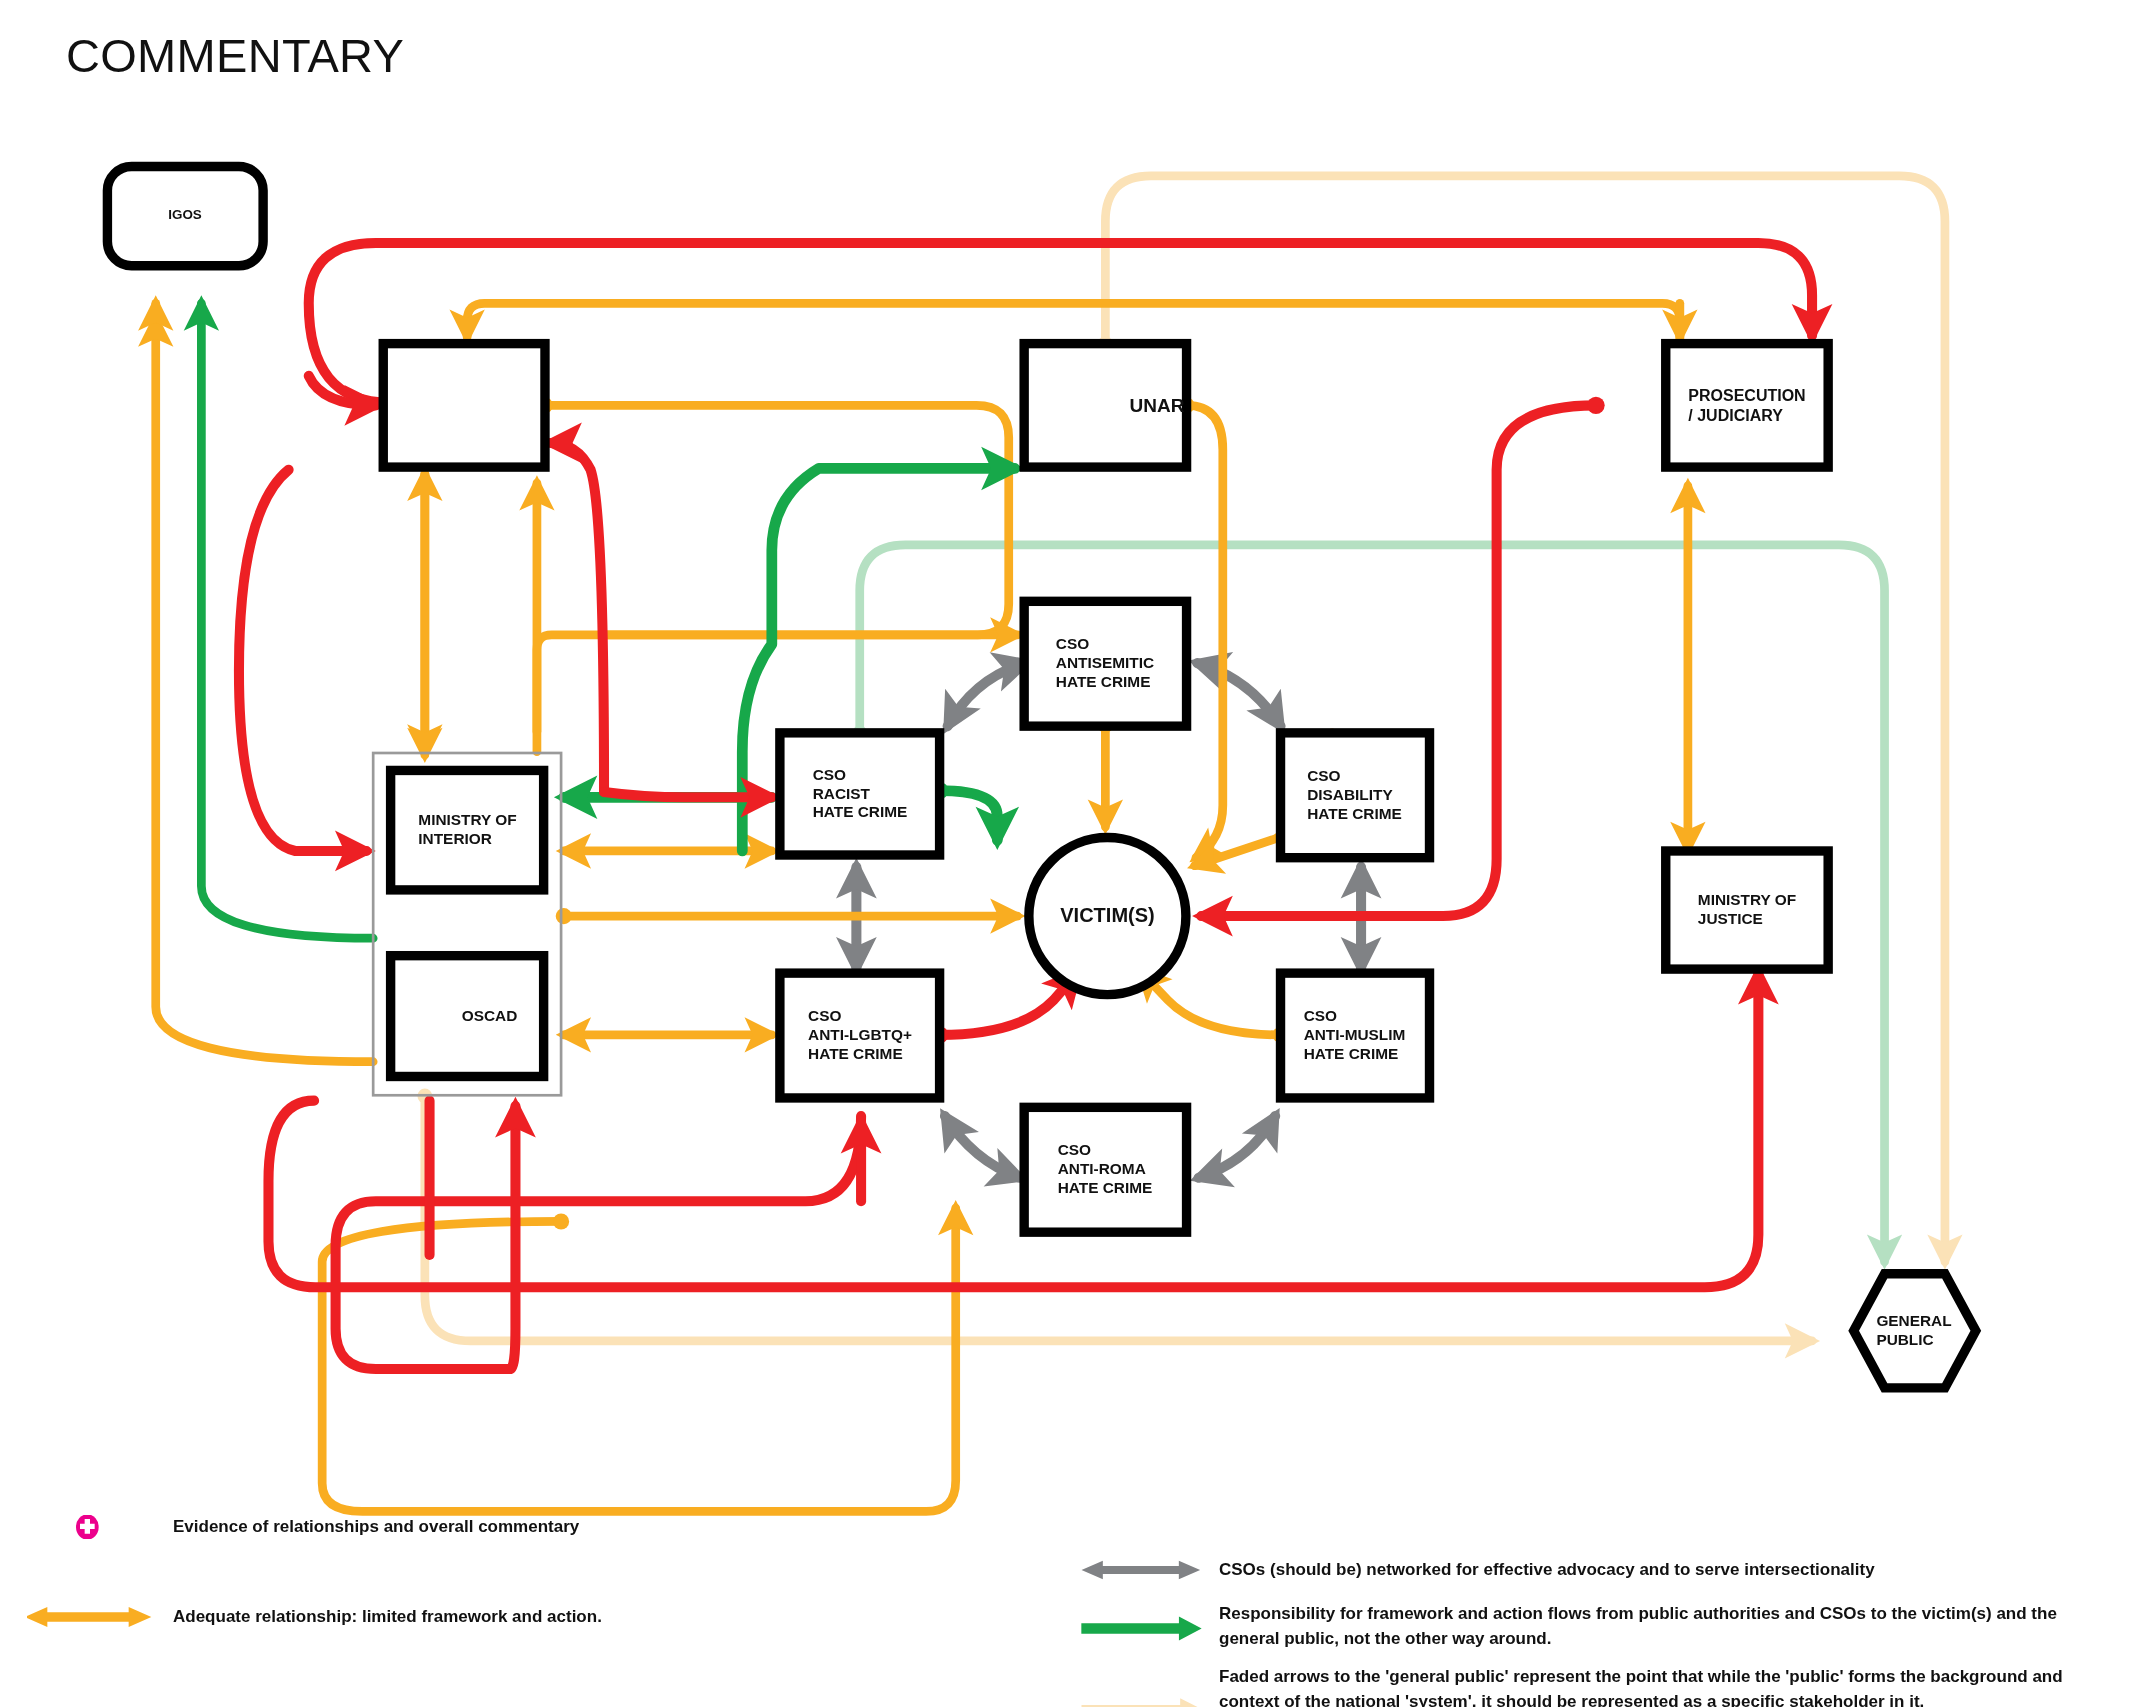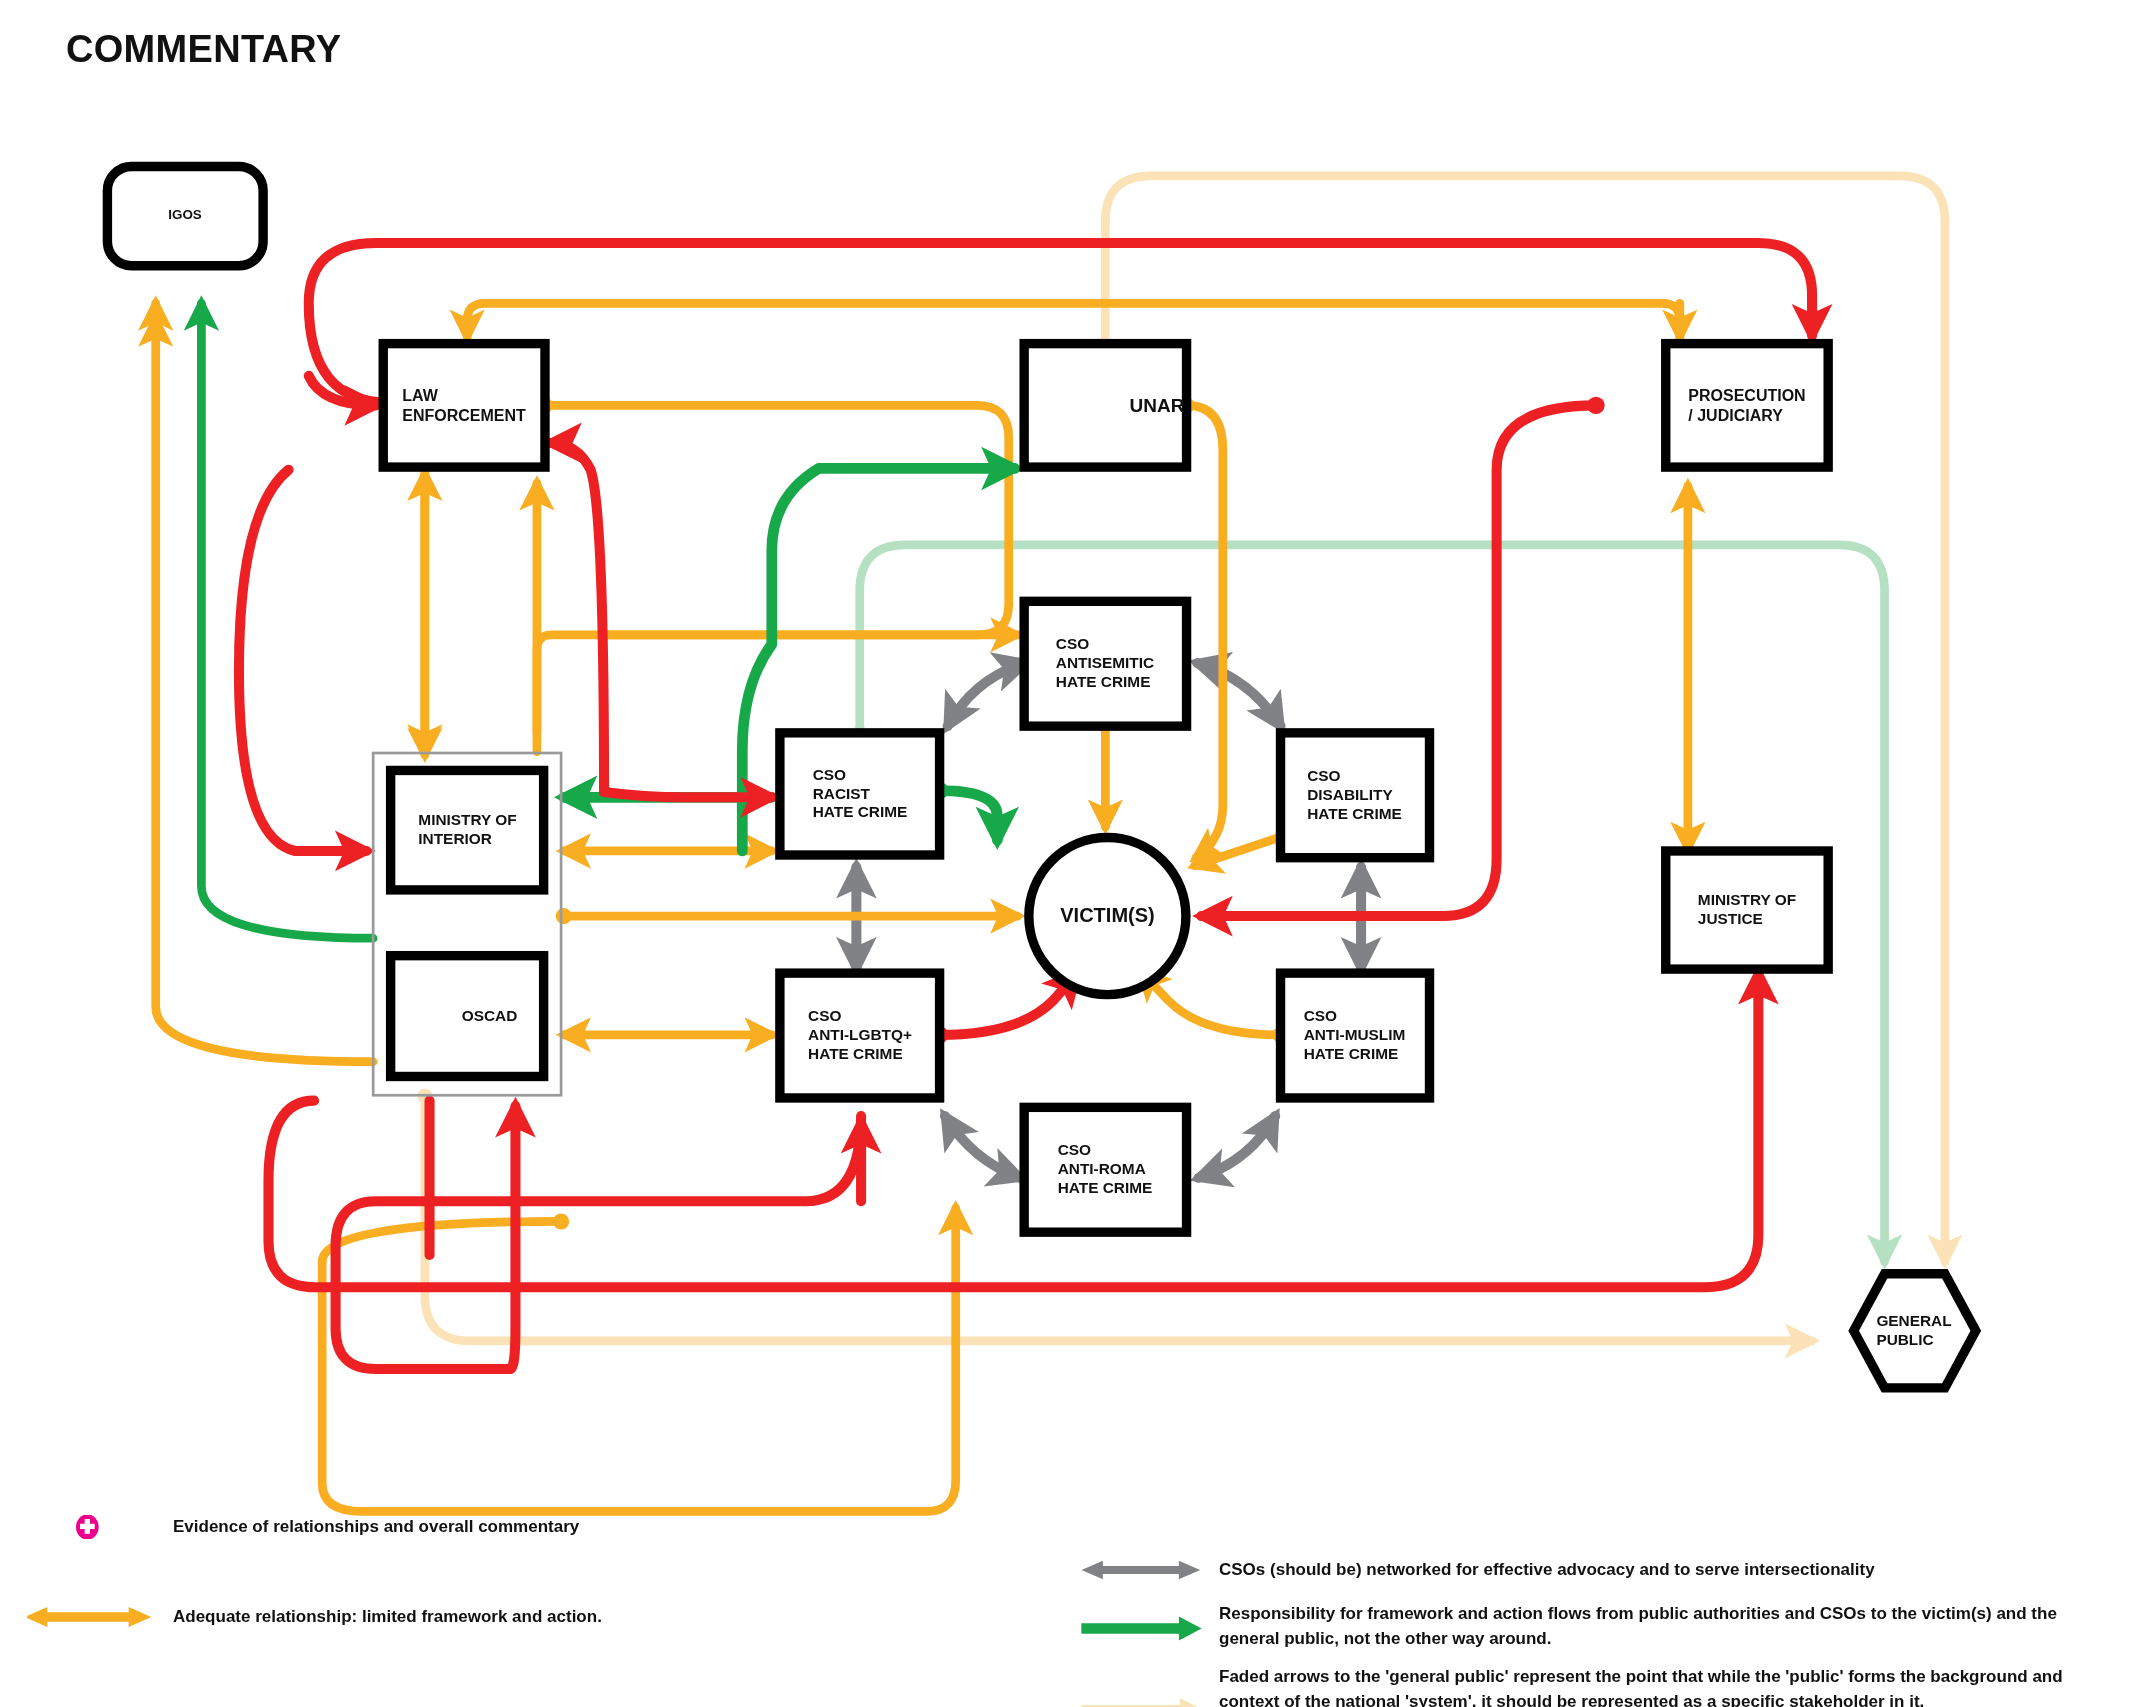--- a/index.html
+++ b/index.html
@@ -1,21 +1,21 @@
 <!DOCTYPE html>
 <html style="font-size:10.7px"><head>
 <meta charset="utf-8">
 <style>
   html,body{margin:0;padding:0;background:#ffffff;}
   body{width:2151px;height:1708px;font-family:"Liberation Sans",sans-serif;-webkit-font-smoothing:antialiased;}
   #root{position:relative;width:2151px;height:1708px;overflow:hidden;background:#fff;}
 
   #title{
     position:absolute;left:66px;top:28px;
-    font-size:38px;font-weight:bold;letter-spacing:0.3px;color:#111;
+    font-size:47px;font-weight:normal;letter-spacing:0.3px;color:#111;
   }
 
   svg.layer{position:absolute;left:0;top:0;width:2151px;height:1708px;}
 
   
   .node-label{
     position:absolute;display:flex;align-items:center;justify-content:center;
     text-align:left;font-weight:bold;color:#111;line-height:1.22;
     pointer-events:none;white-space:pre-line;
   }
@@ -170,22 +170,20 @@
       <rect x="1526" y="1650" width="242" height="186" stroke-width="14"></rect>
 
       <circle cx="1650" cy="1365" r="117" stroke-width="14"></circle>
 
       <polygon points="2808,1898 2898,1898 2944,1983 2898,2068 2808,2068 2762,1983" stroke-width="14"></polygon>
     </g>
   </svg>
 
   <div class="node-label" style="left:107px;top:166px;width:156px;height:99px;font-size:13.4px;">IGOS</div>
 
-  <div class="node-label" style="left:383px;top:344px;width:162px;height:123px;font-size:16px;">LAW
-ENFORCEMENT</div>
 
   <div class="node-label" style="left:1076px;top:344px;width:162px;height:123px;font-size:19px;">UNAR</div>
 
   <div class="node-label" style="left:1666px;top:344px;width:162px;height:123px;font-size:16px;">PROSECUTION
 / JUDICIARY</div>
 
   <div class="node-label" style="left:391px;top:770px;width:153px;height:119px;font-size:15.4px;">MINISTRY OF
 INTERIOR</div>
 
   <div class="node-label" style="left:413px;top:956px;width:153px;height:121px;font-size:15.4px;">OSCAD</div>

